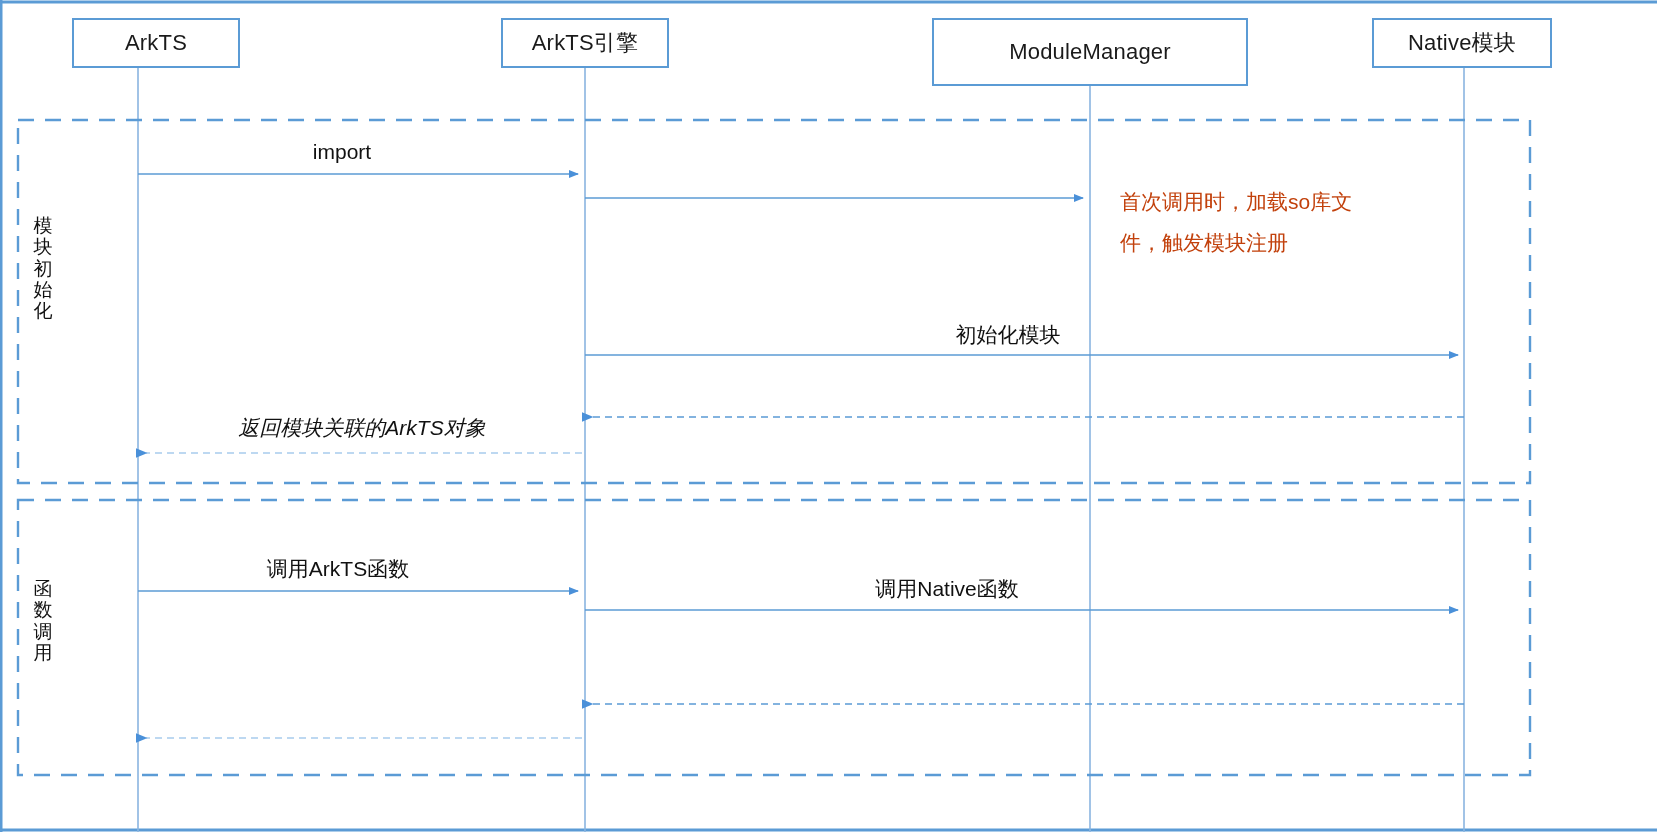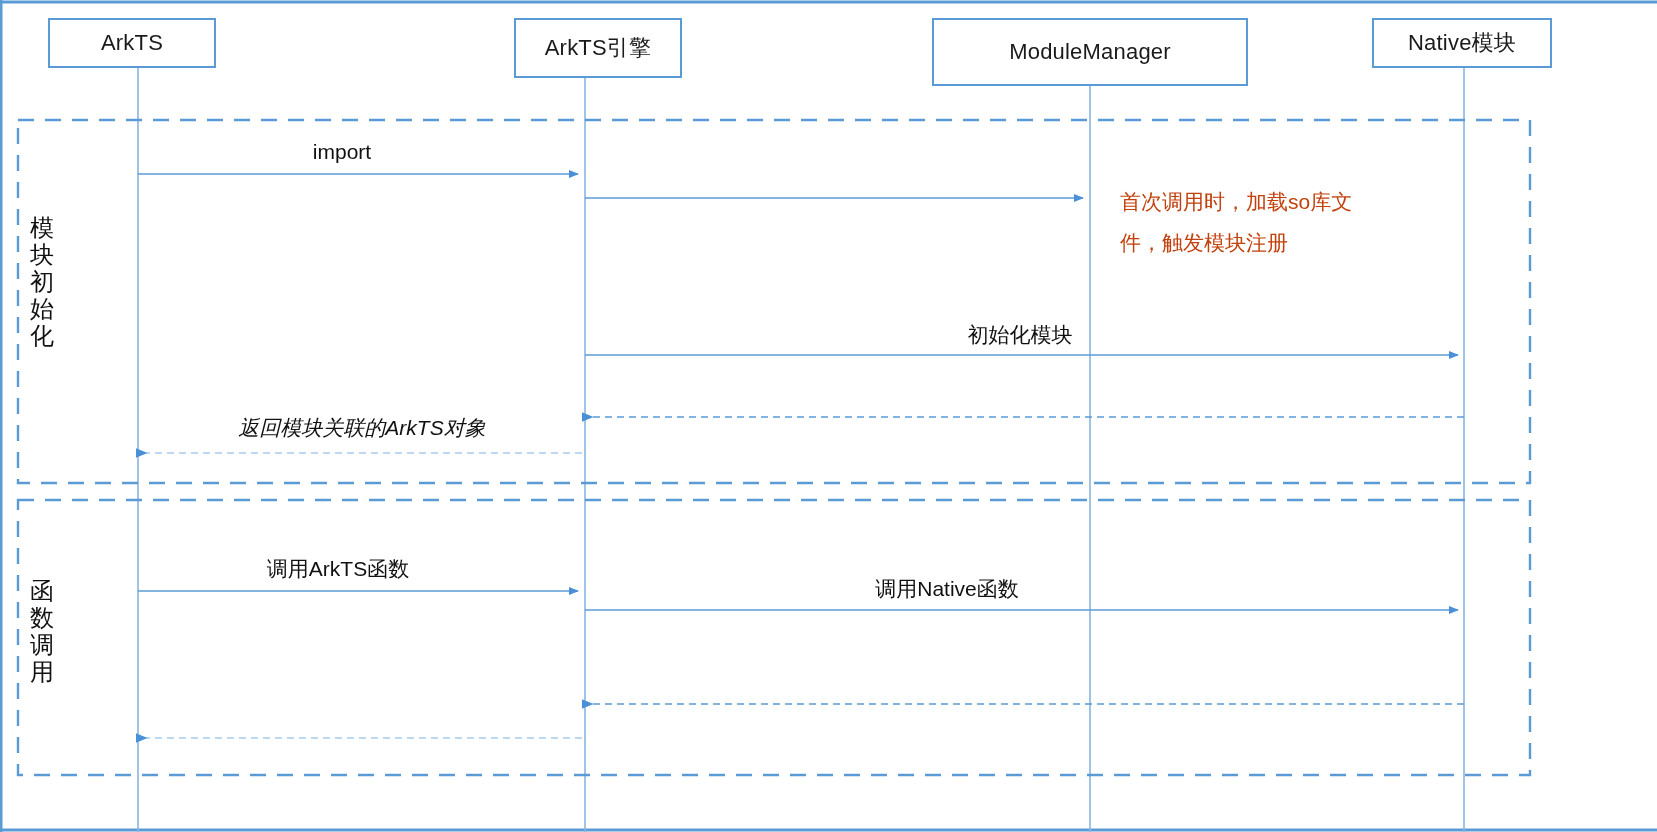--- a/index.html
+++ b/index.html
@@ -40,24 +40,24 @@
     position: absolute;
     color: #111111;
     font-size: 21px;
     white-space: nowrap;
     text-align: left;
     transform: translateX(-50%);
   }
   .frag-label {
     position: absolute;
     color: #111111;
-    font-size: 24px;
+    font-size: 19px;
     line-height: 1.12;
     width: 26px;
-    text-align: left;
+    text-align: center;
     word-break: break-all;
   }
   .note-text {
     position: absolute;
     color: #c2410c;
     font-size: 21px;
     line-height: 1.95;
     white-space: nowrap;
   }
 </style>
@@ -129,44 +129,44 @@
       <line x1="585" y1="610" x2="1458" y2="610" stroke="#5b9bd5" stroke-width="1.7" marker-end="url(#arrow-solid)"></line>
     </g>
     <g>
       <line x1="1464" y1="704" x2="592" y2="704" stroke="#5b9bd5" stroke-width="1.7" stroke-dasharray="7 5" marker-end="url(#arrow-dash)"></line>
     </g>
     <g>
       <line x1="582" y1="738" x2="146" y2="738" stroke="#a8cced" stroke-width="1.7" stroke-dasharray="7 5" marker-end="url(#arrow-dash)"></line>
     </g>
   </svg>
 
-  <div class="actor-box" style="left:48px; top:18px; width:168px; height:50px;">
+  <div class="actor-box" style="left:72px; top:18px; width:168px; height:50px;">
     <span>ArkTS</span>
   </div>
 
-  <div class="actor-box" style="left:514px; top:18px; width:168px; height:60px;">
+  <div class="actor-box" style="left:501px; top:18px; width:168px; height:50px;">
     <span>ArkTS引擎</span>
   </div>
 
   <div class="actor-box" style="left:932px; top:18px; width:316px; height:68px;">
     <span>ModuleManager</span>
   </div>
 
   <div class="actor-box" style="left:1372px; top:18px; width:180px; height:50px;">
     <span>Native模块</span>
   </div>
 
   <div class="frag-label" style="left:30px; top:215px;">模块初始化</div>
 
   <div class="frag-label" style="left:30px; top:578px;">函数调用</div>
 
   <div class="msg-label" style="left:342px; top:140px;">import</div>
 
 
-  <div class="msg-label" style="left:1008px; top:321px;margin-left:12px;">初始化模块</div>
+  <div class="msg-label" style="left:1008px; top:321px;">初始化模块</div>
 
   <div class="msg-label" style="left:362px; top:414px;font-style:italic;">返回模块关联的ArkTS对象</div>
 
   <div class="msg-label" style="left:338px; top:555px;">调用ArkTS函数</div>
 
   <div class="msg-label" style="left:947px; top:575px;">调用Native函数</div>
 
   <div class="note-text" style="left:1120px; top:182px;">
     <div>首次调用时，加载so库文</div>
     <div>件，触发模块注册</div>

